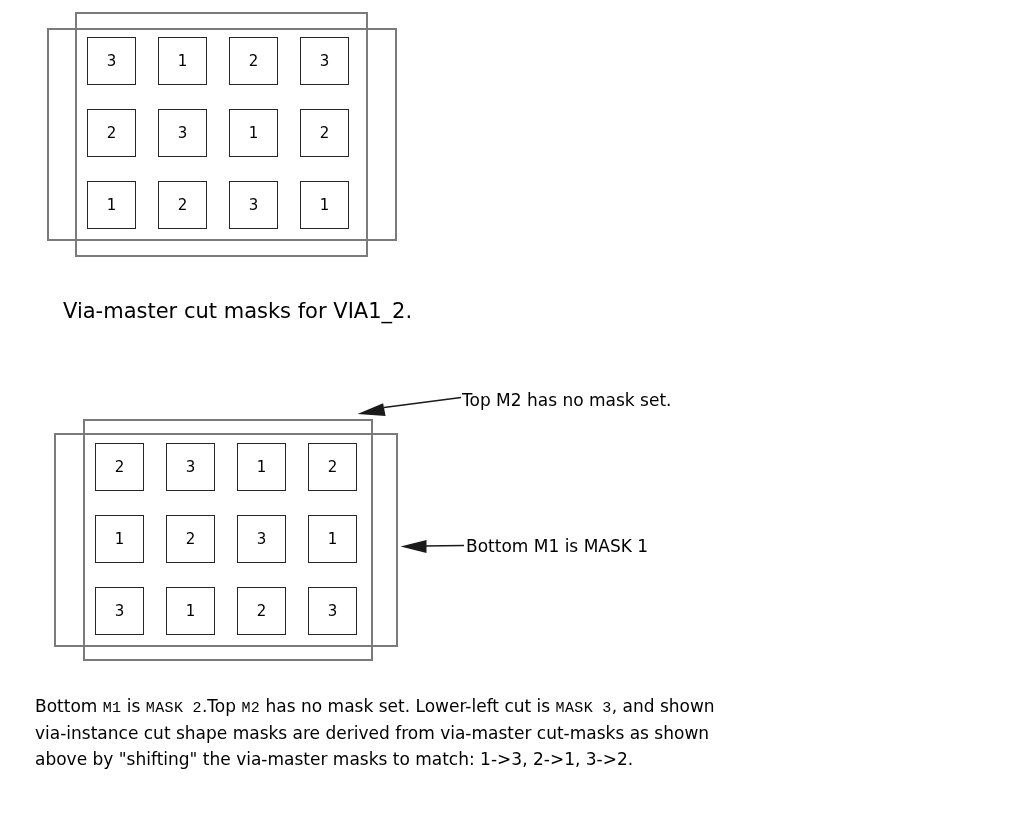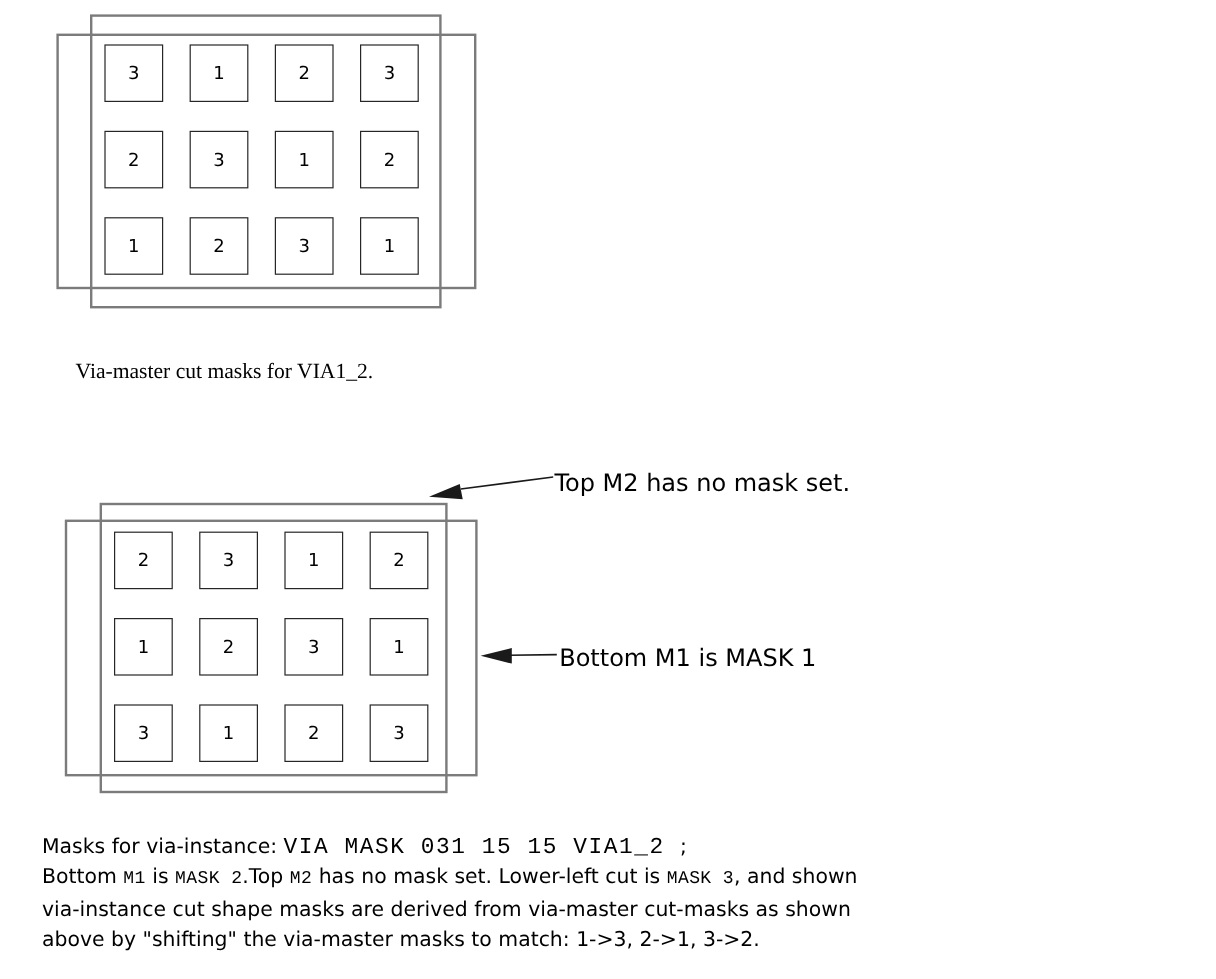--- a/index.html
+++ b/index.html
@@ -27,27 +27,26 @@
   }
   .cut{
     border:1.5px solid #262626;
     box-sizing:border-box;
     display:flex;align-items:center;justify-content:center;
     font-size:15px;
     background:#ffffff;
   }
   .caption{
     position:absolute;
-    font-size:18px;
+    font-size:21px;
     white-space:nowrap;
-    font-family:Liberation Serif, serif;
   }
   .pointer-label{
     position:absolute;
-    font-size:20px;
+    font-size:17px;
     white-space:nowrap;
   }
   .note{
     position:absolute;
     left:35px;top:694px;
     font-size:17px;
   }
   .note-line{
     line-height:25.4px;
     white-space:pre;
@@ -119,19 +118,18 @@
       <polygon points="357.5,414 383.1,403.3 385.6,416.1" fill="#1a1a1a"></polygon>
       <line x1="464" y1="545.5" x2="424" y2="546" stroke="#1a1a1a" stroke-width="1.3"></line>
       <polygon points="400.5,546.5 426.5,540 426.5,553" fill="#1a1a1a"></polygon>
     </svg>
 
     <div class="pointer-label" style="left:462px;top:390px;">Top M2 has no mask set.</div>
     <div class="pointer-label" style="left:466px;top:536px;text-align:center;">Bottom M1 is MASK 1</div>
   </div>
 
   <div class="note">
-    <div class="note-line"><span>Masks for via-instance: </span><span class="code-lg">VIA MASK 031 15 15 VIA1_2 </span><span>;</span></div>
     <div class="note-line"><span>Bottom </span><span class="code-sm">M1</span><span> is </span><span class="code-sm">MASK 2</span><span>.Top </span><span class="code-sm">M2</span><span> has no mask set. Lower-left cut is </span><span class="code-sm">MASK 3</span><span>, and shown</span></div>
     <div class="note-line"><span>via-instance cut shape masks are derived from via-master cut-masks as shown</span></div>
     <div class="note-line"><span>above by "shifting" the via-master masks to match: 1-&gt;3, 2-&gt;1, 3-&gt;2.</span></div>
   </div>
 
 </div>
 
 </body></html>

